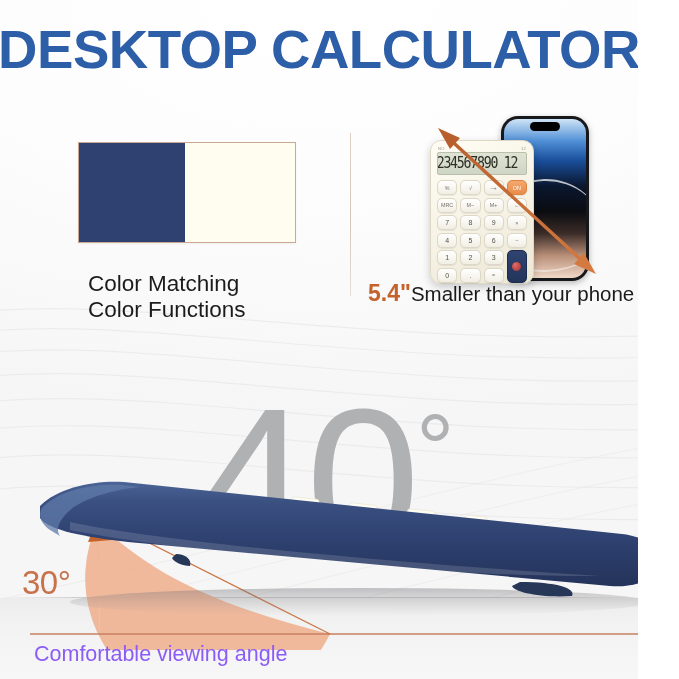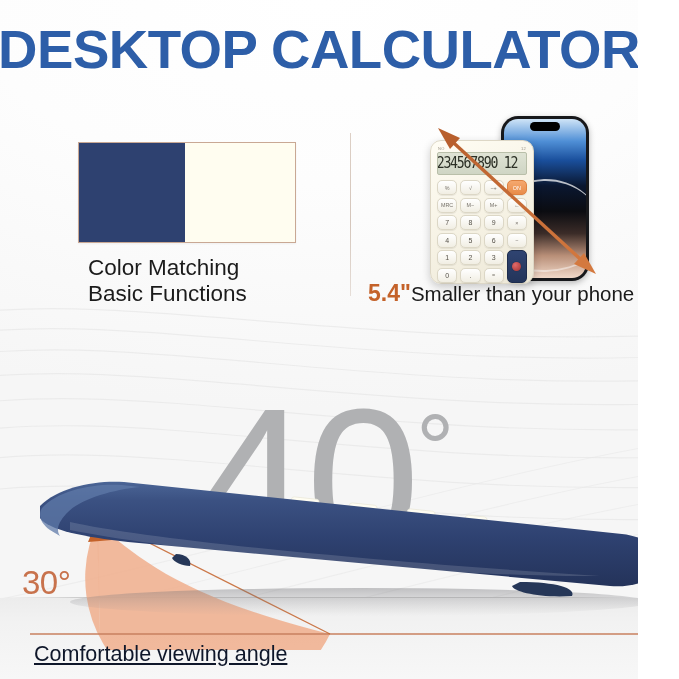--- a/index.html
+++ b/index.html
@@ -61,21 +61,21 @@
     position:absolute;left:78px;top:142px;
     width:216px;height:99px;
     border:1px solid #c9a894;
     display:flex;
     box-shadow:0 1px 2px rgba(0,0,0,.05);
   }
   .swatch-navy{flex:0 0 49%;background:#2e4170;}
   .swatch-cream{flex:1;background:#fffdf0;}
 
   .cap-left{
-    position:absolute;left:88px;top:255px;width:240px;
+    position:absolute;left:88px;top:271px;width:240px;
     font-size:22.5px;line-height:26px;
     color:#1b1b1b;
     font-family:"Liberation Sans", sans-serif;
   }
   .cap-left div{white-space:nowrap;}
 
   
   .divider{
     position:absolute;left:350px;top:133px;
     width:1px;height:163px;
@@ -212,23 +212,22 @@
   .angle-svg{position:absolute;left:0;top:490px;width:679px;height:160px;}
   .angle-label{
     position:absolute;left:22px;top:566px;
     font-size:33px;line-height:33px;
     color:#c8724c;
     letter-spacing:-0.5px;
   }
   .cap-bottom{
     position:absolute;left:34px;top:641px;
     font-size:21.5px;line-height:26px;
-    color:#0f172a;
+    color:#8b5cf6;
     white-space:nowrap;
-    text-decoration:underline;
   }
 </style>
 </head>
 <body>
 
 <div id="stage">
 
   <div class="bg-base"></div>
 
   <svg class="bg-waves" viewBox="0 0 820 260" preserveAspectRatio="none">
@@ -259,21 +258,21 @@
 
   <div class="title">DESKTOP CALCULATOR</div>
 
   <div class="swatch-wrap">
     <div class="swatch-navy"></div>
     <div class="swatch-cream"></div>
   </div>
 
   <div class="cap-left">
     <div>Color Matching</div>
-    <div>Basic Functions</div>
+    <div>Color Functions</div>
   </div>
 
   <div class="divider"></div>
 
   <div class="pr-group">
 
     <div class="phone">
       <div class="phone-island"></div>
       <div class="phone-screen"></div>
     </div>

